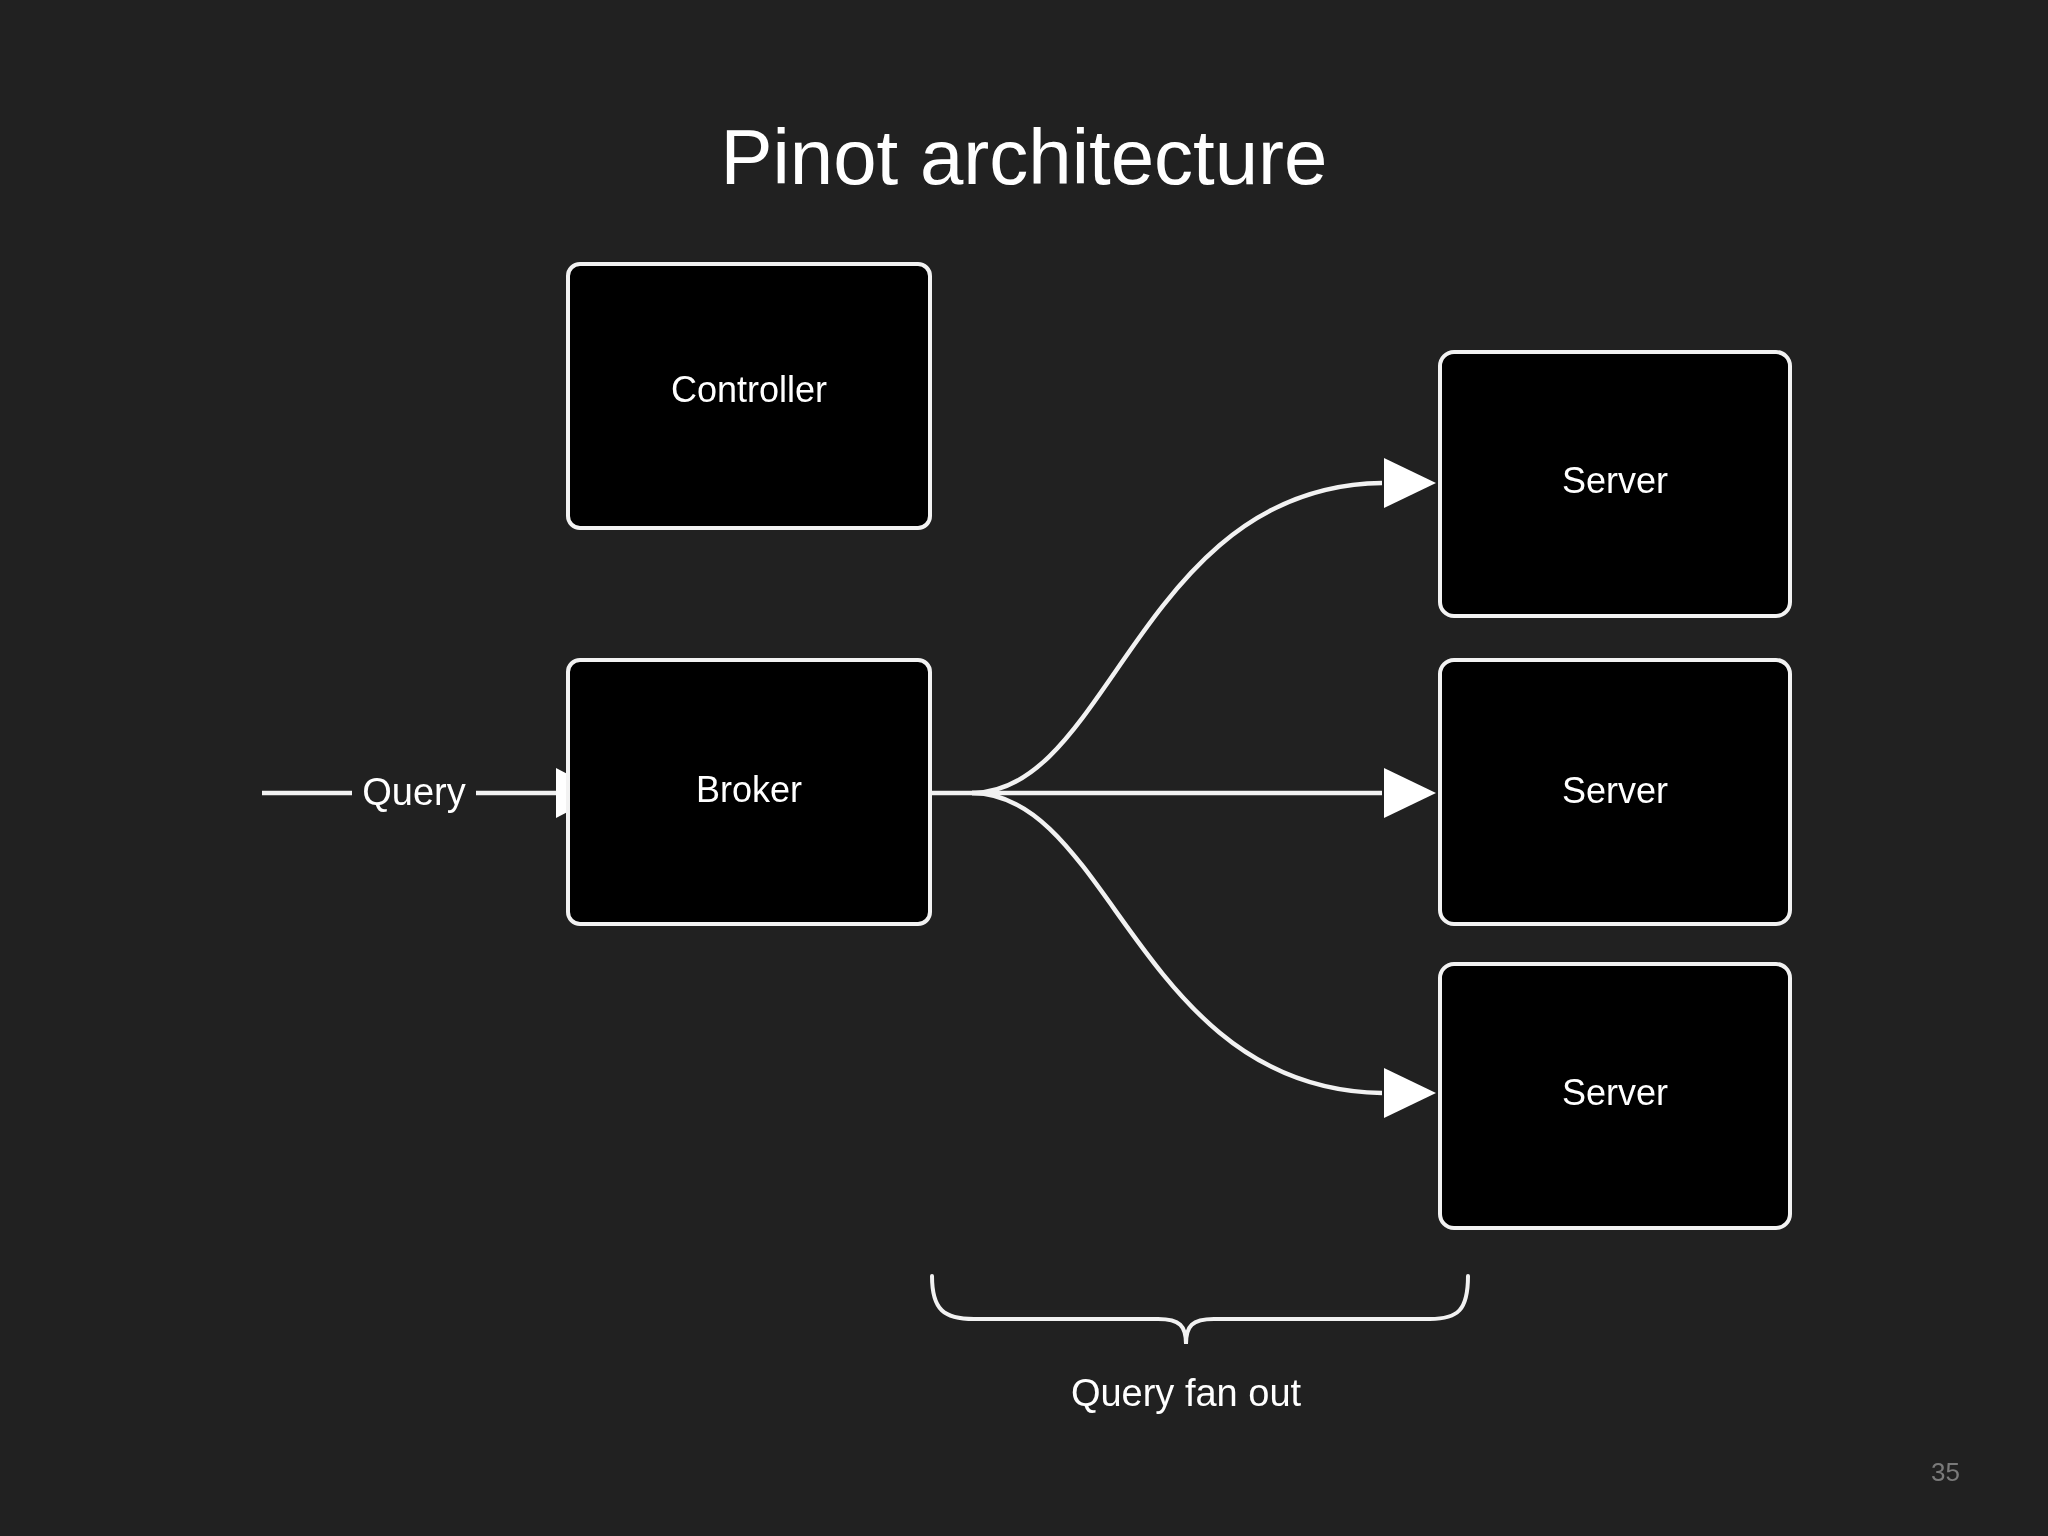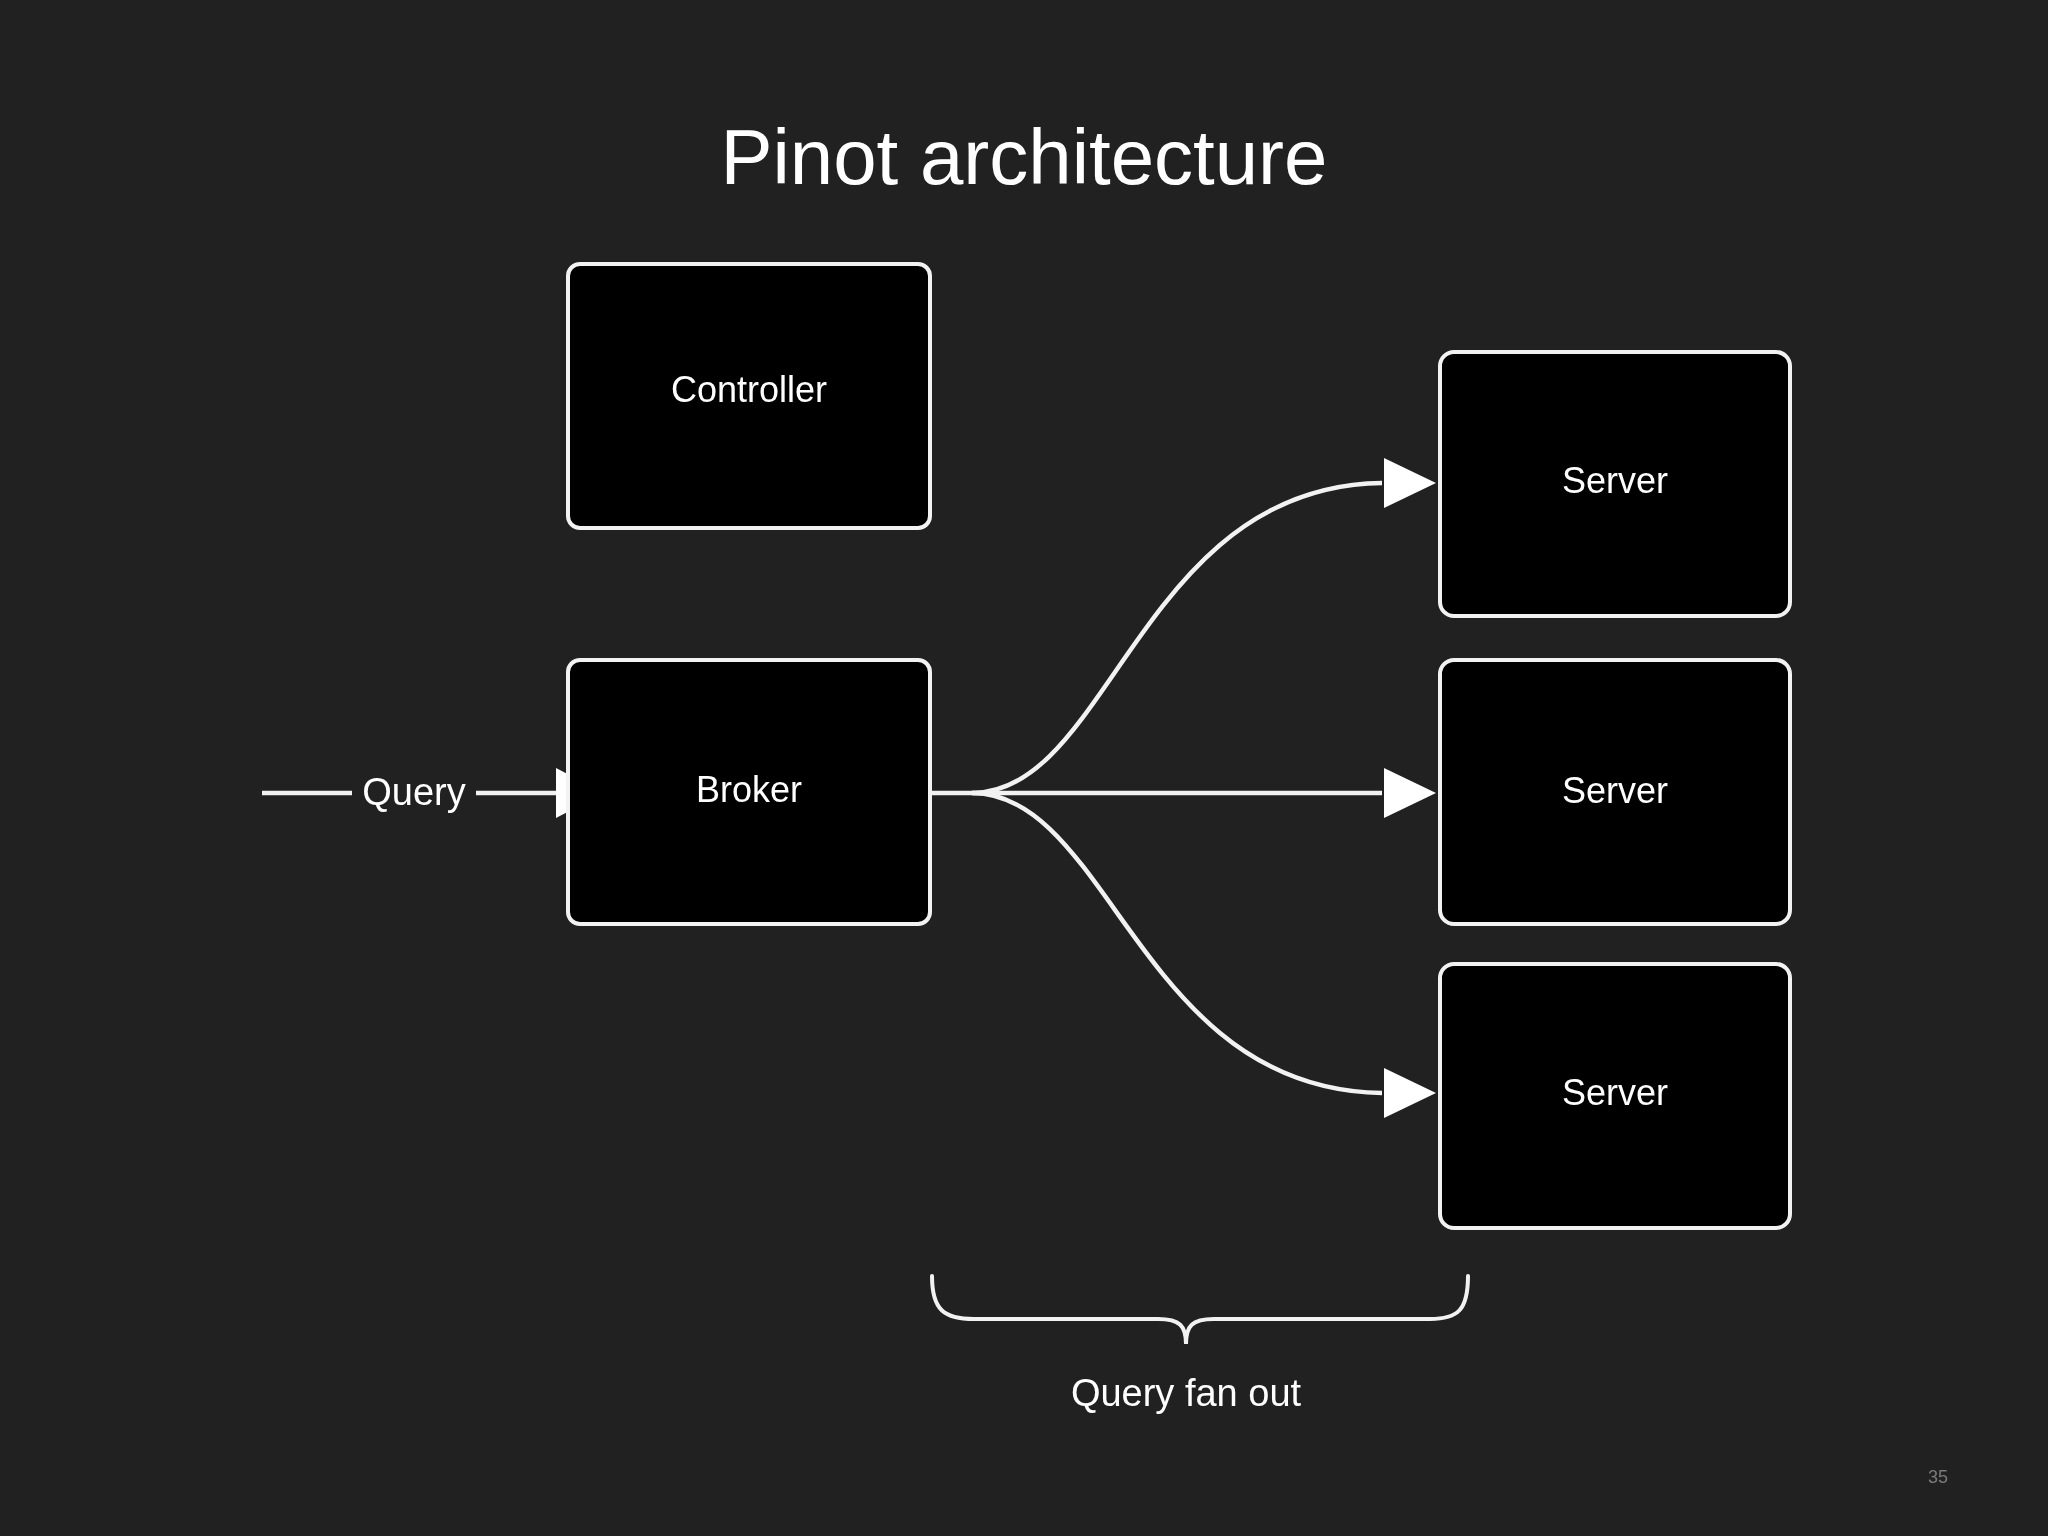--- a/index.html
+++ b/index.html
@@ -78,24 +78,24 @@
     stroke-linecap: round;
   }
   .arrow-head {
     fill: #ffffff;
   }
   .label-shield {
     fill: #212121;
   }
   #page-number {
     position: absolute;
-    right: 100px;
+    right: 88px;
     bottom: 48px;
     color: #7a7a7a;
-    font-size: 18px;
+    font-size: 26px;
     font-family: "Liberation Sans", sans-serif;
   }
 </style>
 </head>
 <body>
 
 <div id="slide">
 
   <div id="slide-title">Pinot architecture</div>
 

